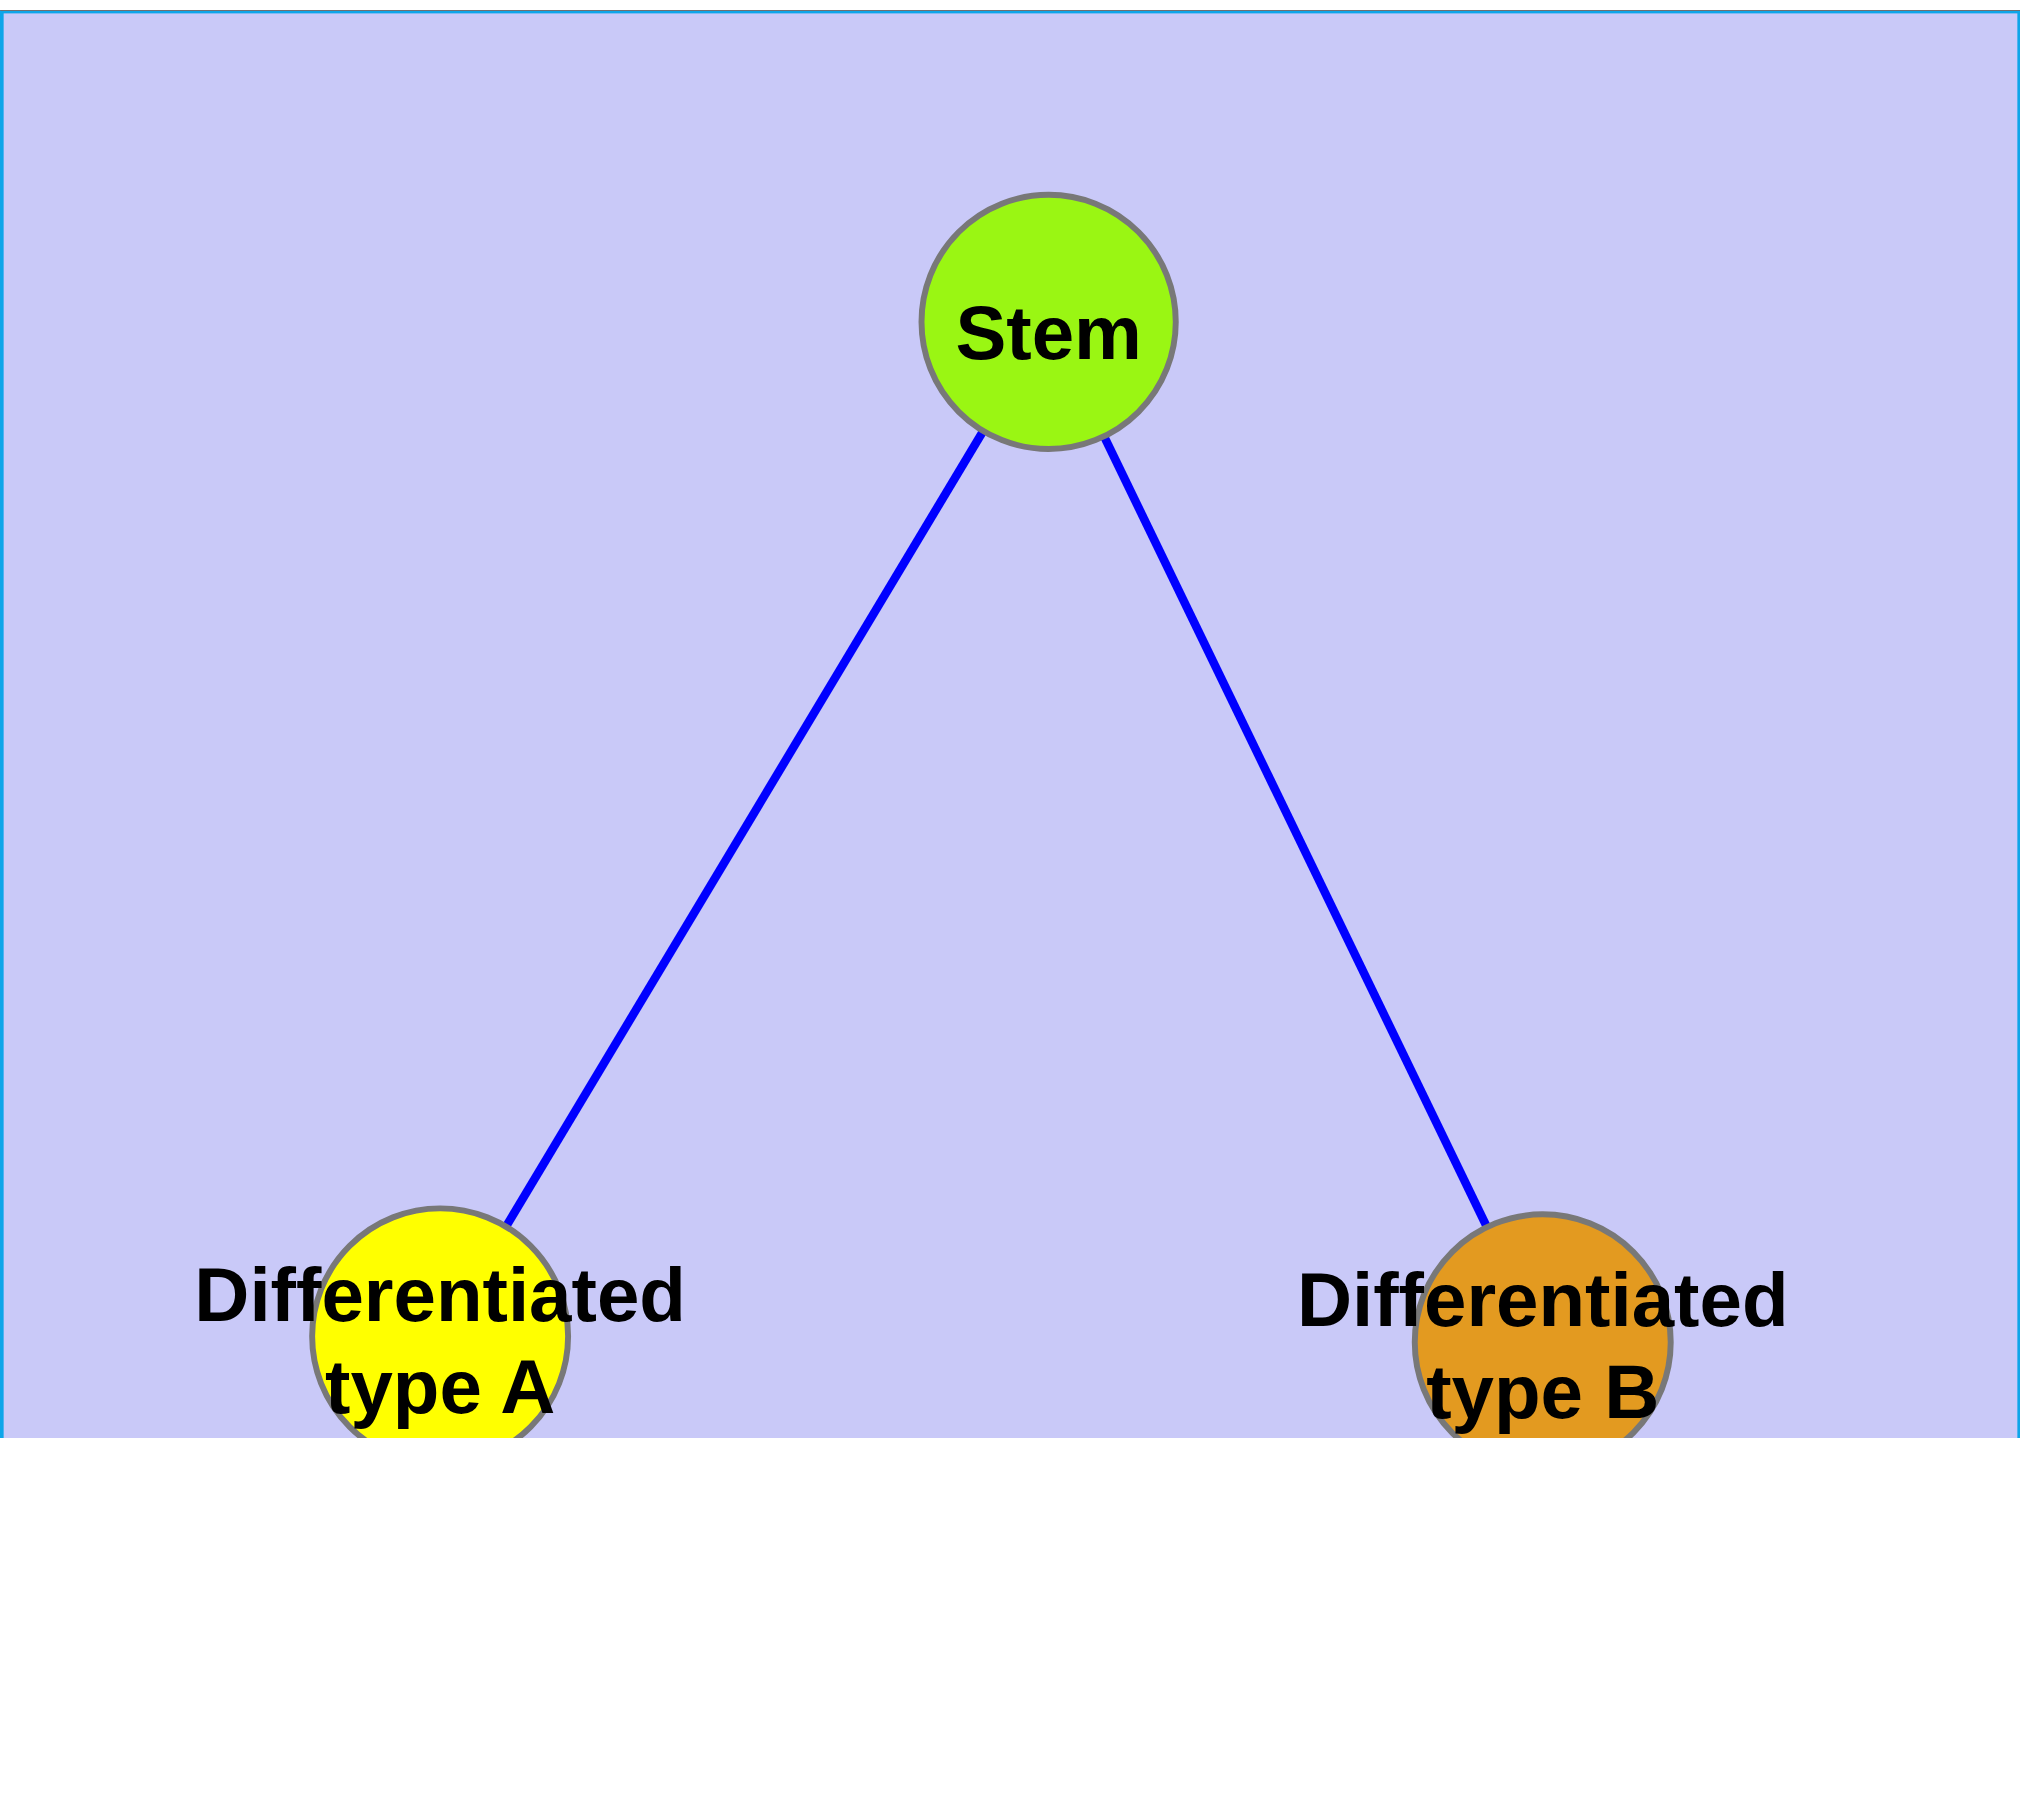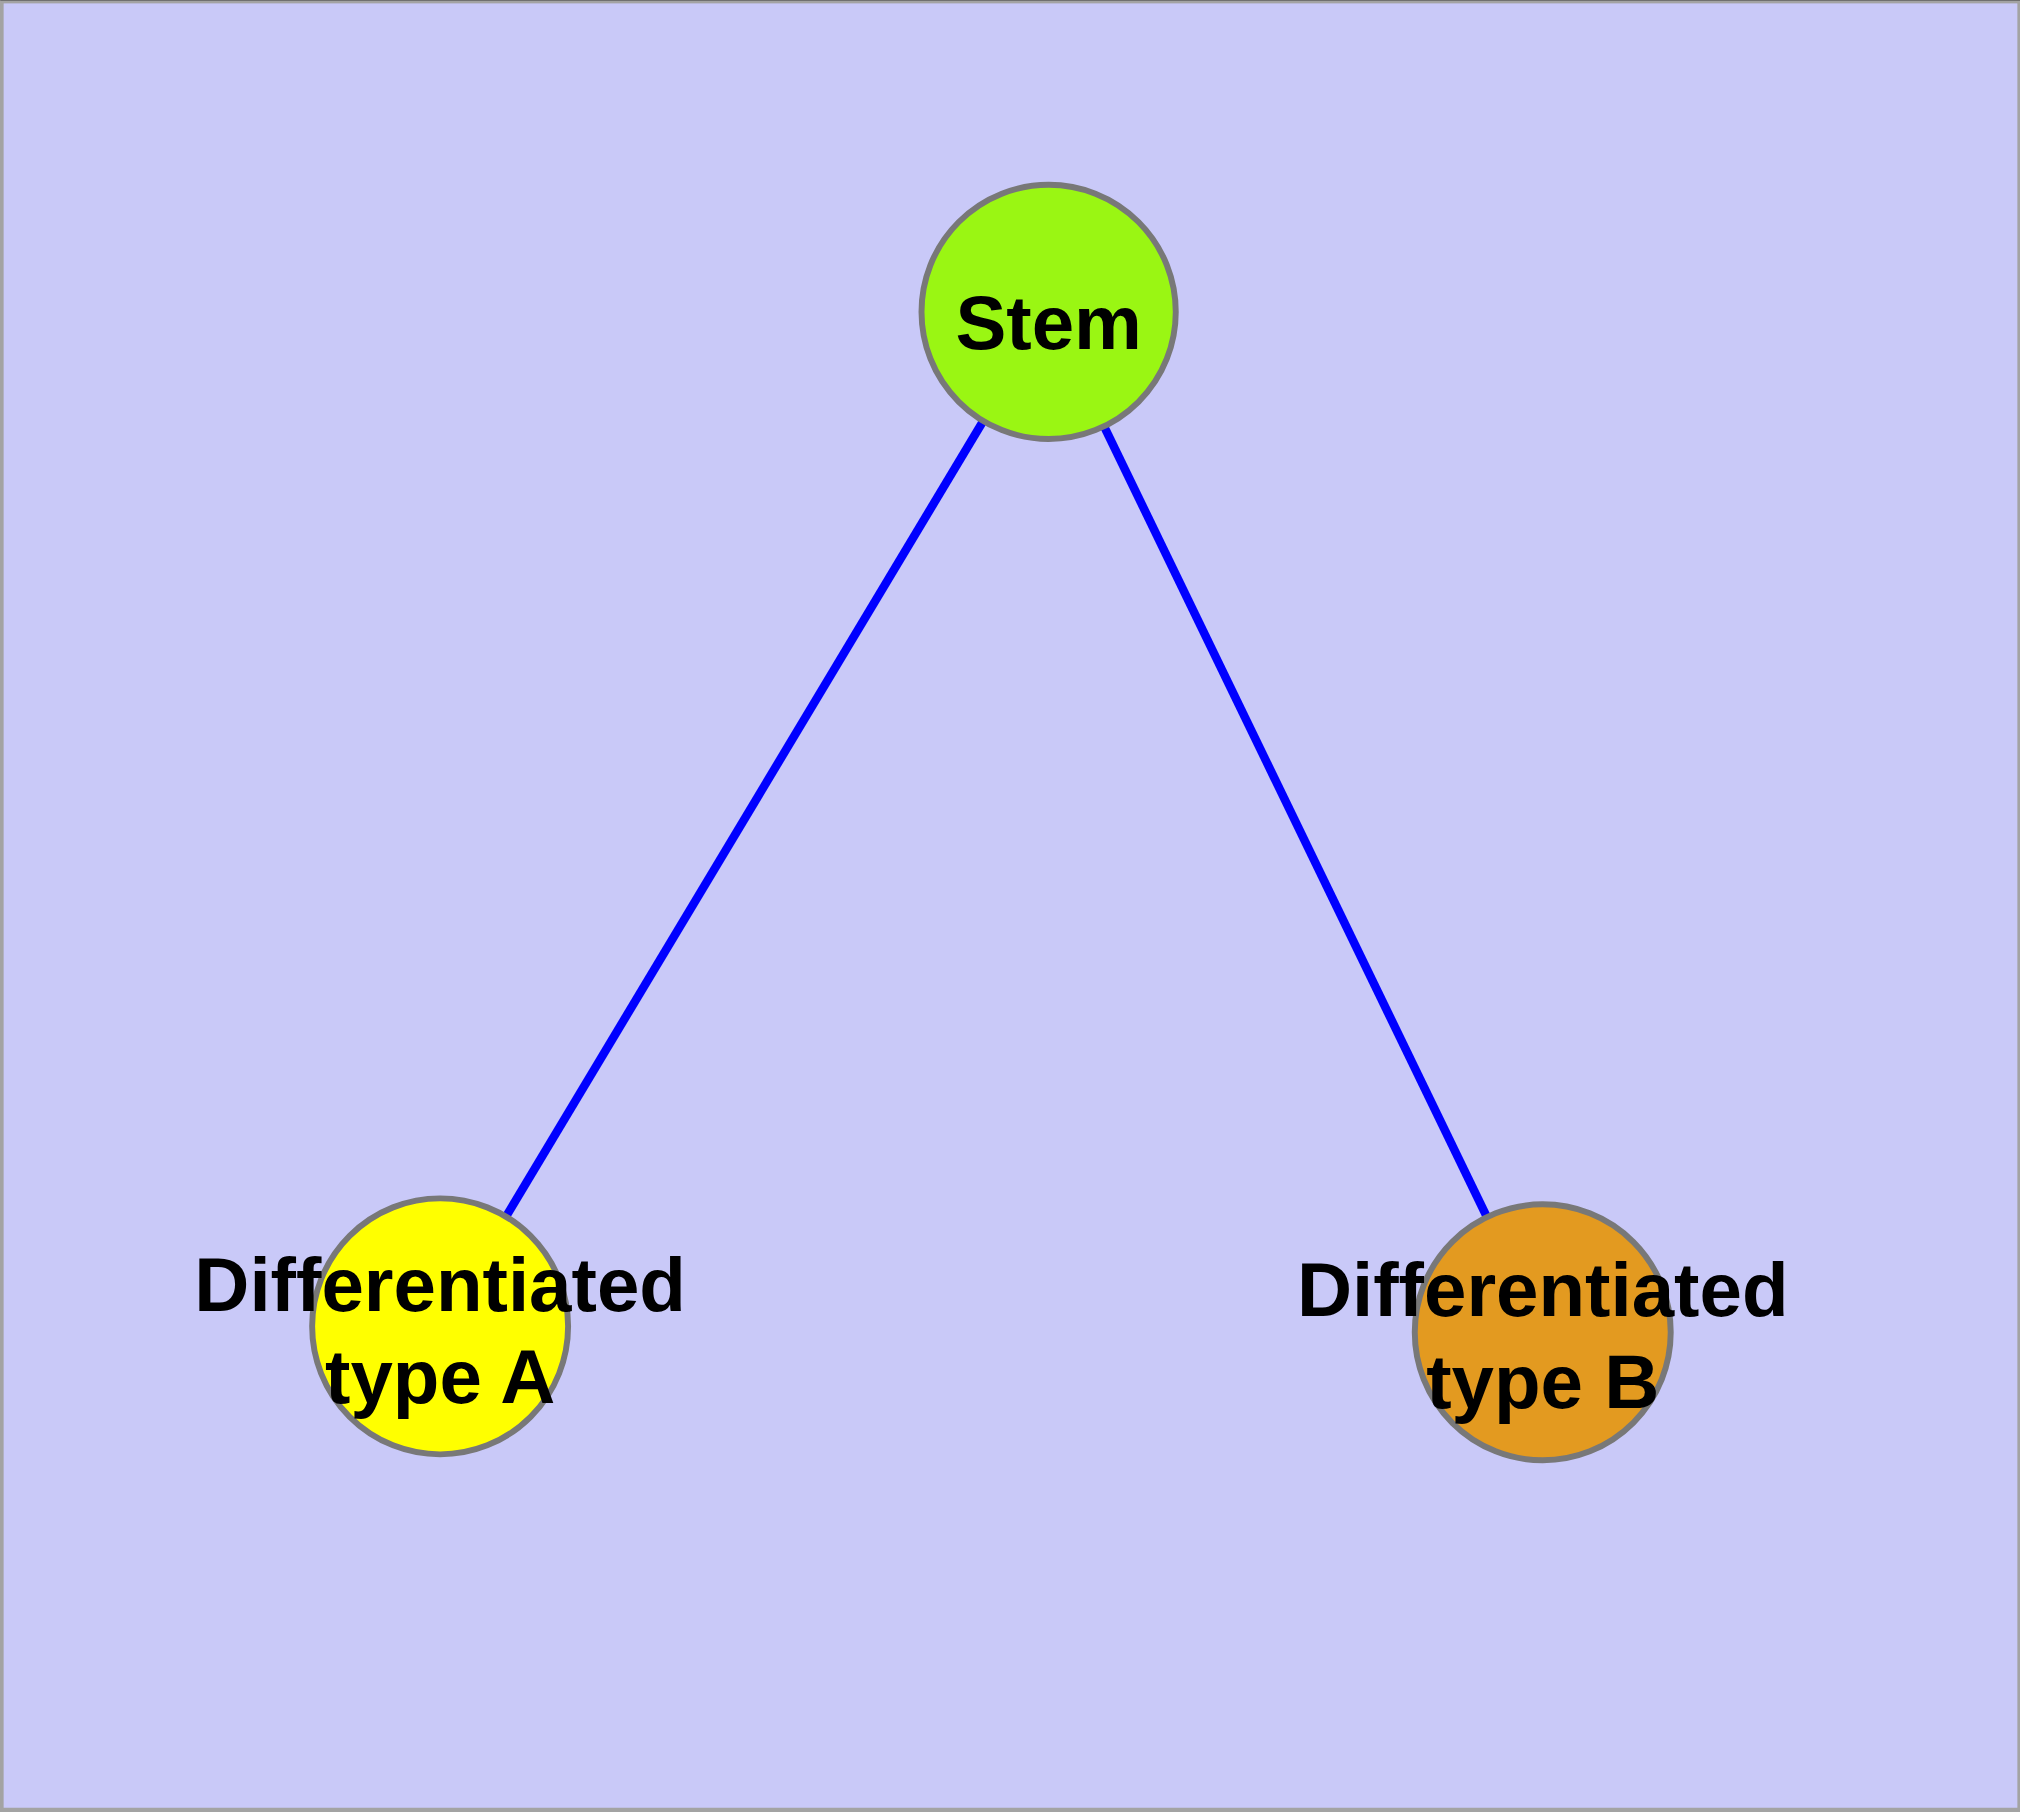--- a/index.html
+++ b/index.html
@@ -1,21 +1,22 @@
 <!DOCTYPE html>
 <html style="font-size:13.6px"><head>
 <meta charset="utf-8">
 <style>
   html, body { margin: 0; padding: 0; background: #ffffff; }
   .stage {
     position: relative;
     width: 2021px;
-    height: 1812px;
-    background: #a3a3a3;
+    height: 1428px;
+    background: #0ea5e9;
     font-family: "Liberation Sans", sans-serif;
+    margin-top: 10px;
   }
   .stage svg { position: absolute; inset: 0; display: block; }
   .node-label {
     font-family: "Liberation Sans", sans-serif;
     font-weight: bold;
     font-size: 90px;
     text-anchor: middle;
   }
 </style>
 </head>

